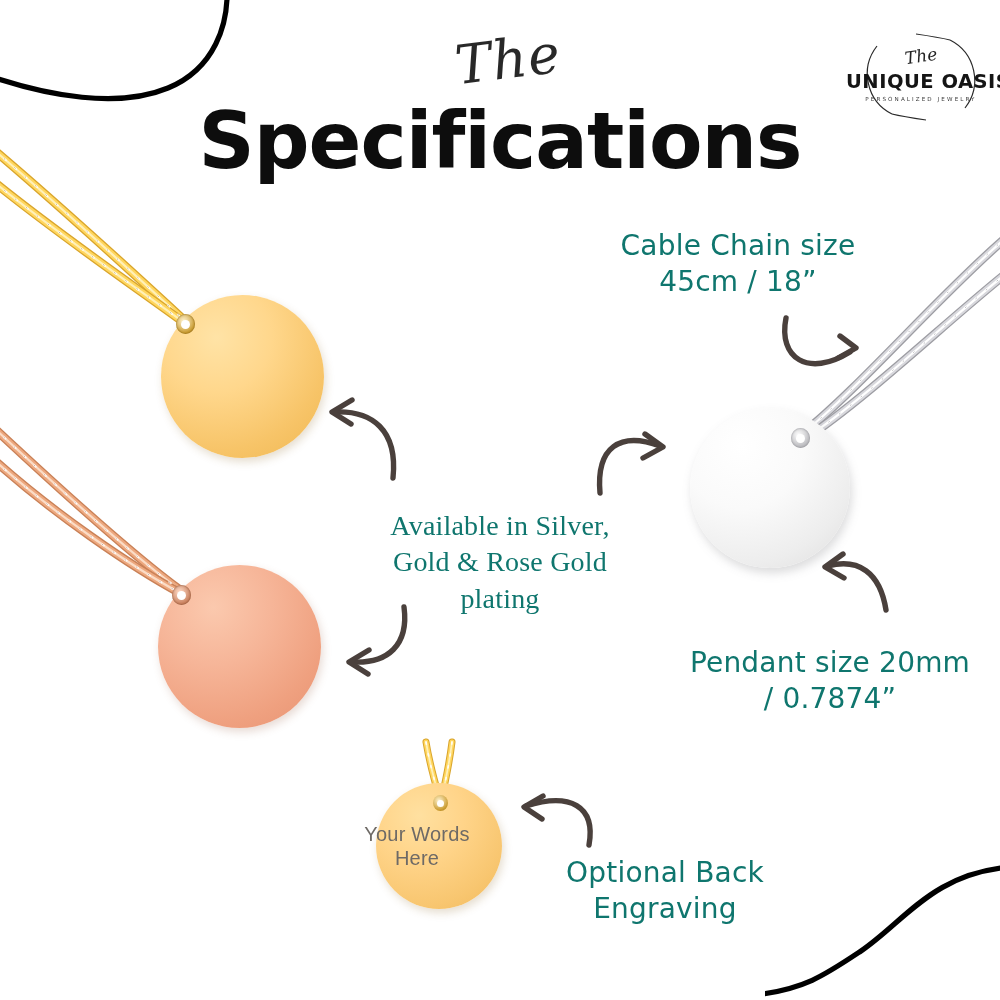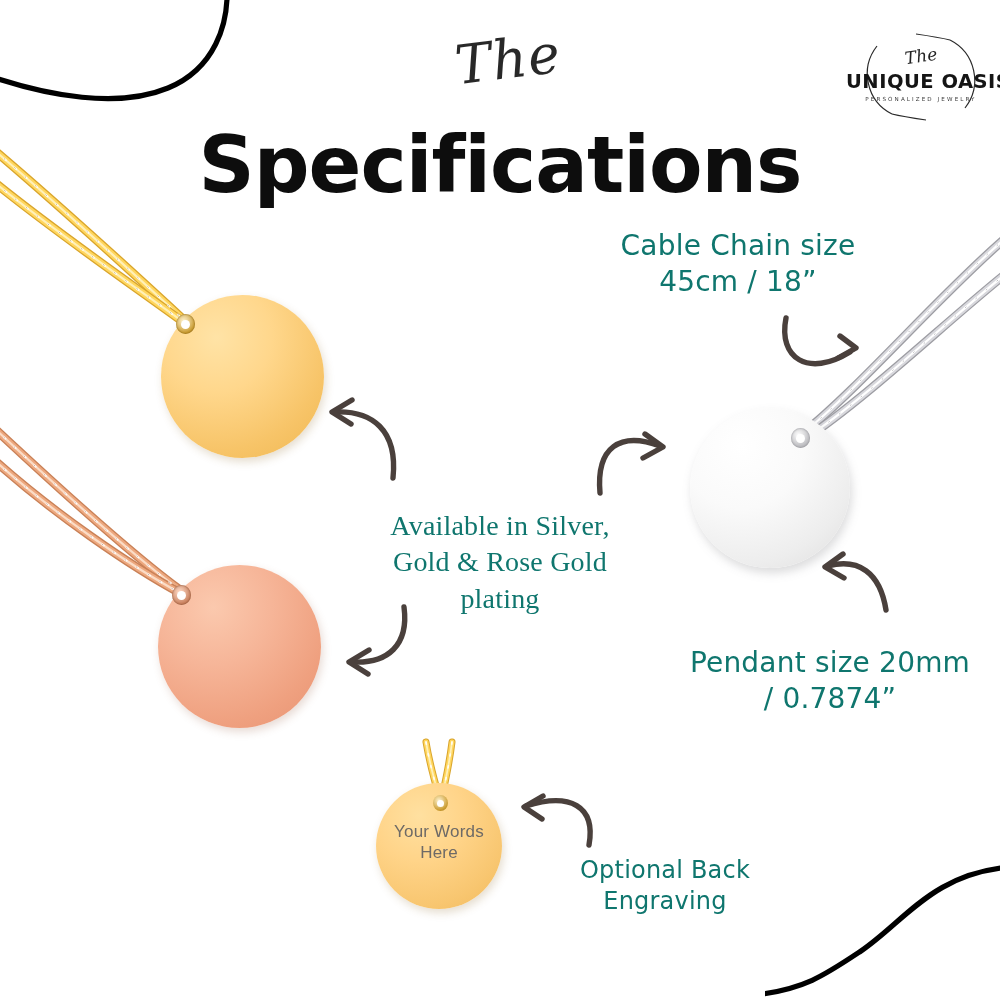--- a/index.html
+++ b/index.html
@@ -39,21 +39,20 @@
   }
   #main-title {
     position:absolute; left:0; top:74px; width:1000px;
     text-align:center;
     font-family:"DejaVu Sans", sans-serif;
     font-weight:700;
     font-size:78px;
     letter-spacing:-1px;
     color:#0d0d0d;
     line-height:1;
-    margin-top:24px;
   }
 
   
   #logo {
     position:absolute; left:846px; top:24px;
     width:150px; height:106px;
     text-align:center;
   }
   #logo-ring { position:absolute; left:0; top:0; }
   #logo-script {
@@ -90,21 +89,21 @@
     font-family:"DejaVu Sans", sans-serif;
     font-weight:400;
     color:#0f766e;
     text-align:center;
     line-height:1.30;
     letter-spacing:0.2px;
   }
   #callout-chain   { left:578px; top:228px; width:320px; font-size:28px; }
   #callout-plating { left:338px; top:508px; width:324px; font-size:28px;font-family:Liberation Serif, serif; }
   #callout-pendant { left:660px; top:645px; width:340px; font-size:28px; }
-  #callout-engrave { left:525px; top:855px; width:280px; font-size:24px; }
+  #callout-engrave { left:525px; top:855px; width:280px; font-size:28px; }
 
   
   .pendant {
     position:absolute;
     border-radius:50%;
   }
   #pendant-gold {
     left:161px; top:295px; width:163px; height:163px;
     background:radial-gradient(circle at 34% 26%, #FFE3A6 0%, #FFD78C 34%, #F7C468 70%, #EFB751 100%);
     box-shadow:2px 4px 9px rgba(140,105,40,.22);
@@ -118,24 +117,24 @@
     left:690px; top:408px; width:160px; height:160px;
     background:radial-gradient(circle at 32% 24%, #FFFFFF 0%, #FAFAFA 38%, #EDEDED 72%, #DDDCDC 100%);
     box-shadow:2px 5px 10px rgba(120,120,125,.26);
   }
   #pendant-engrave {
     left:376px; top:783px; width:126px; height:126px;
     background:radial-gradient(circle at 34% 26%, #FFE0A0 0%, #FFD489 36%, #F8C670 72%, #F0B95A 100%);
     box-shadow:2px 4px 8px rgba(140,105,40,.22);
   }
   #engrave-text {
-    position:absolute; left:376px; top:822px; width:126px;
+    position:absolute; left:354px; top:822px; width:126px;
     text-align:center;
     font-family:"Liberation Sans", sans-serif;
-    font-size:17px;
+    font-size:20px;
     line-height:1.22;
     color:#6e6a66;
     letter-spacing:.2px;
   }
 
   
   .bail { position:absolute; border-radius:50%; }
   #bail-gold   { left:176px; top:314px; width:19px; height:20px;
                  background:radial-gradient(circle at 40% 35%,#fff3cf,#c99a2e 70%,#8f6a18);
                  box-shadow:inset 0 0 2px #7d5c12; }

